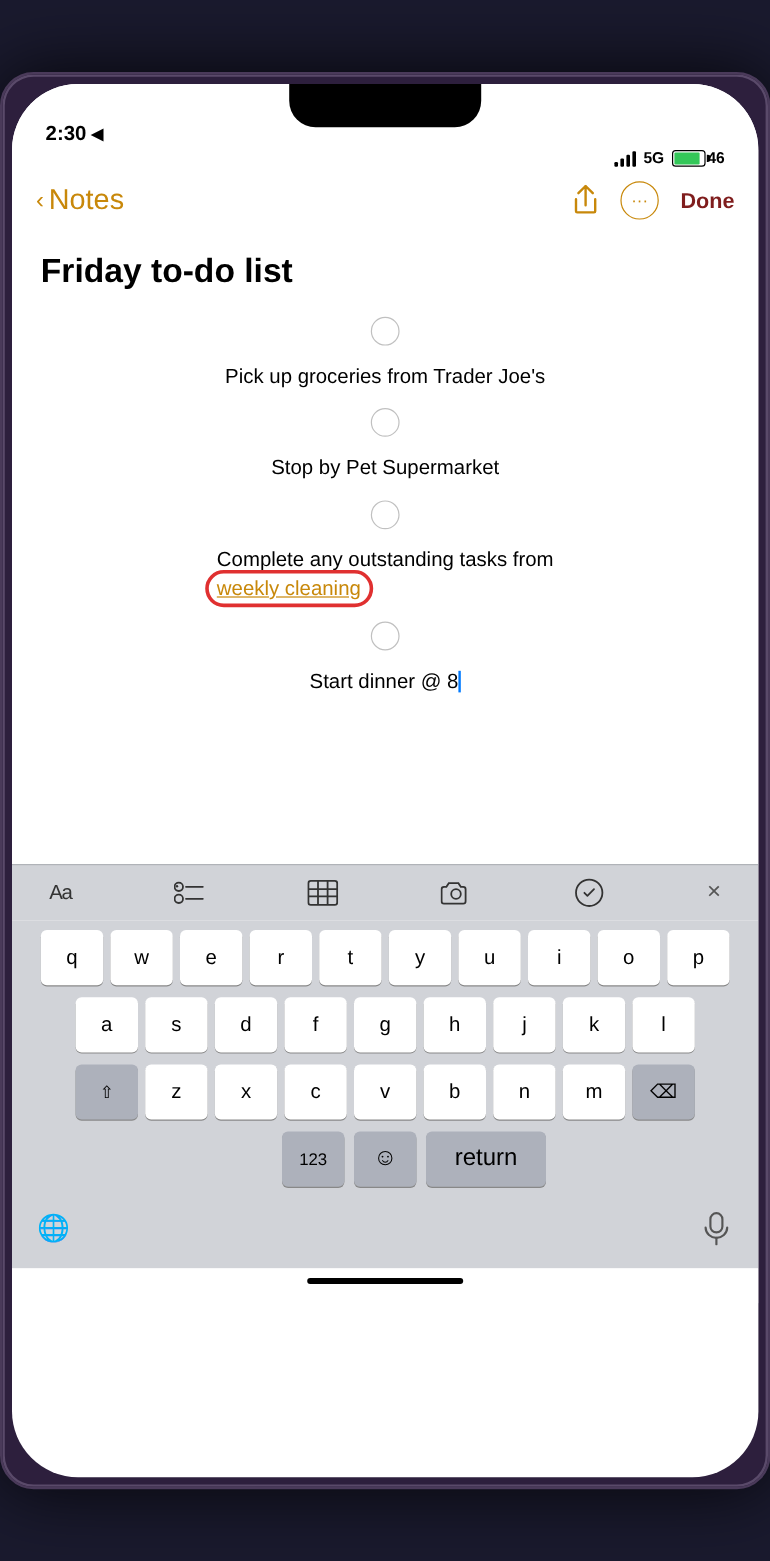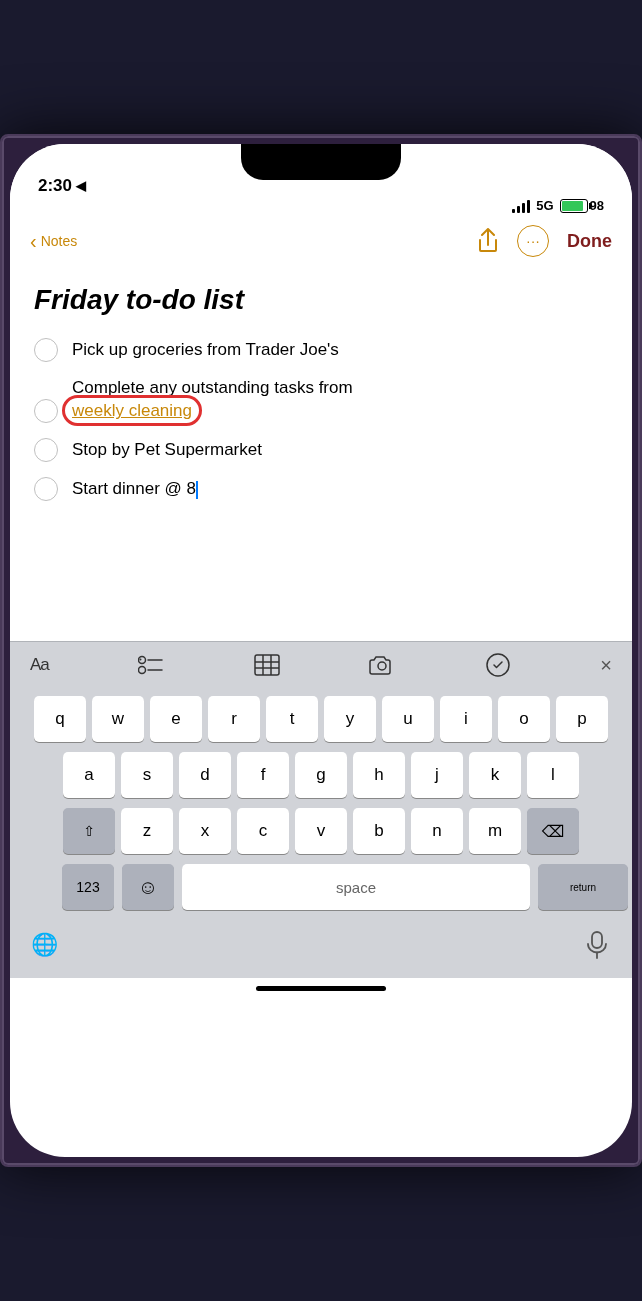--- a/index.html
+++ b/index.html
@@ -7,23 +7,23 @@
       background: #1a1a2e;
       display: flex;
       justify-content: center;
       align-items: center;
       min-height: 100vh;
       font-family: -apple-system, BlinkMacSystemFont, 'SF Pro Display', 'Helvetica Neue', sans-serif;
     }
 
     .phone-frame {
       width: 642px;
-      height: 1033px;
+      height: 1181px;
       background: #2d1f3d;
-      border-radius: 8px;
+      border-radius: 28px;
       position: relative;
       overflow: hidden;
       border: 2px solid #4a3a5a;
       box-shadow: 0 0 60px rgba(0,0,0,0.8), inset 0 0 0 2px #5a4a6a;
     }
 
     .phone-screen {
       position: absolute;
       top: 0; left: 0; right: 0; bottom: 0;
       background: #ffffff;
@@ -138,21 +138,21 @@
       color: #c8880a;
       font-size: 18px;
       cursor: pointer;
     }
     .nav-back-chevron {
       font-size: 20px;
       color: #c8880a;
     }
     .nav-back-label {
       color: #c8880a;
-      font-size: 14px;
+      font-size: 24px;
     }
     .nav-actions {
       display: flex;
       align-items: center;
       gap: 18px;
     }
     .nav-icon {
       color: #c8880a;
       font-size: 22px;
       cursor: pointer;
@@ -168,33 +168,33 @@
     .note-content {
       padding: 16px 24px 20px 24px;
       background: #fff;
     }
     .note-title {
       font-size: 28px;
       font-weight: 800;
       color: #000;
       margin-bottom: 20px;
       line-height: 1.2;
-      font-style: italic;
     }
 
     
     .todo-list {
       display: flex;
       flex-direction: column;
       gap: 14px;
     }
     .todo-item {
       display: flex;
-      align-items: flex-end;
+      align-items: center;
       gap: 14px;
+      flex-direction: column;
     }
     .todo-circle {
       width: 24px;
       height: 24px;
       border-radius: 50%;
       border: 1.5px solid #c0c0c0;
       flex-shrink: 0;
       margin-top: 1px;
     }
     .todo-text {
@@ -234,21 +234,21 @@
       animation: blink 1s infinite;
     }
     @keyframes blink {
       0%, 50% { opacity: 1; }
       51%, 100% { opacity: 0; }
     }
 
     
     .keyboard-toolbar {
       background: #d1d3d8;
-      padding: 10px 20px;
+      padding: 10px 31px;
       display: flex;
       justify-content: space-between;
       align-items: center;
       border-top: 0.5px solid #b0b3b8;
     }
     .toolbar-item {
       display: flex;
       align-items: center;
       justify-content: center;
       color: #333;
@@ -316,21 +316,21 @@
     }
     .key-space {
       flex: 4;
       max-width: none;
       font-size: 15px;
       color: #666;
     }
     .key-return {
       min-width: 90px;
       max-width: 100px;
-      font-size: 10px;
+      font-size: 20px;
     }
     .keyboard-bottom {
       display: flex;
       justify-content: space-between;
       align-items: center;
       padding: 2px 8px 6px 8px;
     }
     .bottom-icon {
       font-size: 22px;
       color: #555;
@@ -380,21 +380,21 @@
           <div class="signal-bar" style="height:4px;"></div>
           <div class="signal-bar" style="height:7px;"></div>
           <div class="signal-bar" style="height:10px;"></div>
           <div class="signal-bar" style="height:13px;"></div>
         </div>
         <span class="signal-label">5G</span>
         <div class="battery-container">
           <div class="battery-icon">
             <div class="battery-fill"></div>
           </div>
-          <span class="battery-label">98</span>
+          <span class="battery-label">46</span>
         </div>
       </div>
     </div>
 
     <div class="nav-bar">
       <div class="nav-back">
         <span class="nav-back-chevron">‹</span>
         <span class="nav-back-label">Notes</span>
       </div>
       <div class="nav-actions">
@@ -410,36 +410,36 @@
     </div>
 
     <div class="note-content">
       <div class="note-title">Friday to-do list</div>
 
       <div class="todo-list">
 
         <div class="todo-item">
           <div class="todo-circle"></div>
           <span class="todo-text">Pick up groceries from Trader Joe's</span>
+        </div>
+
+        <div class="todo-item">
+          <div class="todo-circle"></div>
+          <span class="todo-text">Stop by Pet Supermarket</span>
         </div>
 
         <div class="todo-item">
           <div class="todo-circle"></div>
           <span class="todo-text">
             <span>Complete any outstanding tasks from</span>
             <br>
             <span class="weekly-cleaning-highlight">
               <span class="todo-text-link">weekly cleaning</span>
             </span>
           </span>
-        </div>
-
-        <div class="todo-item">
-          <div class="todo-circle"></div>
-          <span class="todo-text">Stop by Pet Supermarket</span>
         </div>
 
         <div class="todo-item">
           <div class="todo-circle"></div>
           <span class="todo-text">
             <span>Start dinner @ 8</span><span class="cursor-line"></span>
           </span>
         </div>
       </div>
     </div>
@@ -520,21 +520,20 @@
         <div class="key">v</div>
         <div class="key">b</div>
         <div class="key">n</div>
         <div class="key">m</div>
         <div class="key key-special key-backspace" style="font-size:16px;">⌫</div>
       </div>
 
       <div class="keyboard-row" style="gap:8px;">
         <div class="key key-special key-numbers">123</div>
         <div class="key key-special key-emoji">☺</div>
-        <div class="key key-space">space</div>
         <div class="key key-special key-return">return</div>
       </div>
 
       <div class="keyboard-bottom">
         <div class="bottom-icon">🌐</div>
         <div class="bottom-icon">
           <svg width="22" height="28" viewBox="0 0 22 28" fill="none">
             <rect x="6" y="1" width="10" height="16" rx="5" stroke="#555" stroke-width="1.8"></rect>
             <path d="M2 13c0 5 4.5 8.5 9 8.5s9-3.5 9-8.5" stroke="#555" stroke-width="1.8" stroke-linecap="round"></path>
             <line x1="11" y1="21.5" x2="11" y2="27" stroke="#555" stroke-width="1.8" stroke-linecap="round"></line>

